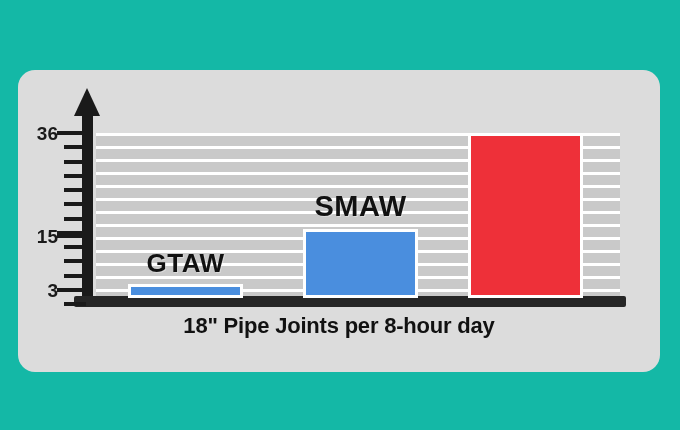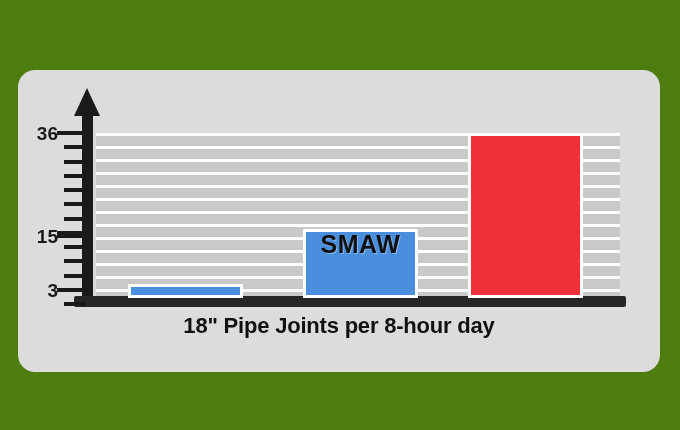--- a/index.html
+++ b/index.html
@@ -11,21 +11,21 @@
     width: 680px;
     height: 430px;
     overflow: hidden;
     font-family: "Liberation Sans", sans-serif;
   }
 
   #root {
     position: relative;
     width: 680px;
     height: 430px;
-    background: #4d7c0f;
+    background: #14b8a6;
   }
 
   
   #card {
     position: absolute;
     left: 18px;
     top: 70px;
     width: 642px;
     height: 302px;
     background: #dcdcdc;
@@ -181,17 +181,18 @@
     </div>
 
   <div class="y-tick-label" style="top:124px;">36</div>
   <div class="y-tick-label" style="top:227px;text-align:right;">15</div>
   <div class="y-tick-label" style="top:281px;">3</div>
 
   <div class="bar" id="bar-gtaw" style="left: 128px; width: 115px; top: 284.25px; height: 13.75px; background: rgb(74, 142, 222);"></div>
   <div class="bar" id="bar-smaw" style="left: 303px; width: 115px; top: 229.25px; height: 68.75px; background: rgb(74, 142, 222);"></div>
   <div class="bar" id="bar-stt" style="left: 468px; width: 115px; top: 133px; height: 165px; background: rgb(238, 48, 57);"></div>
 
-  <div class="bar-label" id="label-smaw" style="left: 273px; width: 175px; font-size: 25px; top: 192.25px; margin-top: 40px;">SMAW</div>
+  <div class="bar-label" id="label-gtaw" style="left: 98px; width: 175px; font-size: 26px; top: 250.25px;">GTAW</div>
+  <div class="bar-label" id="label-smaw" style="left: 273px; width: 175px; font-size: 29px; top: 192.25px;">SMAW</div>
 
   <div id="caption">18" Pipe Joints per 8-hour day</div>
 
 </div>
 
 </body></html>

